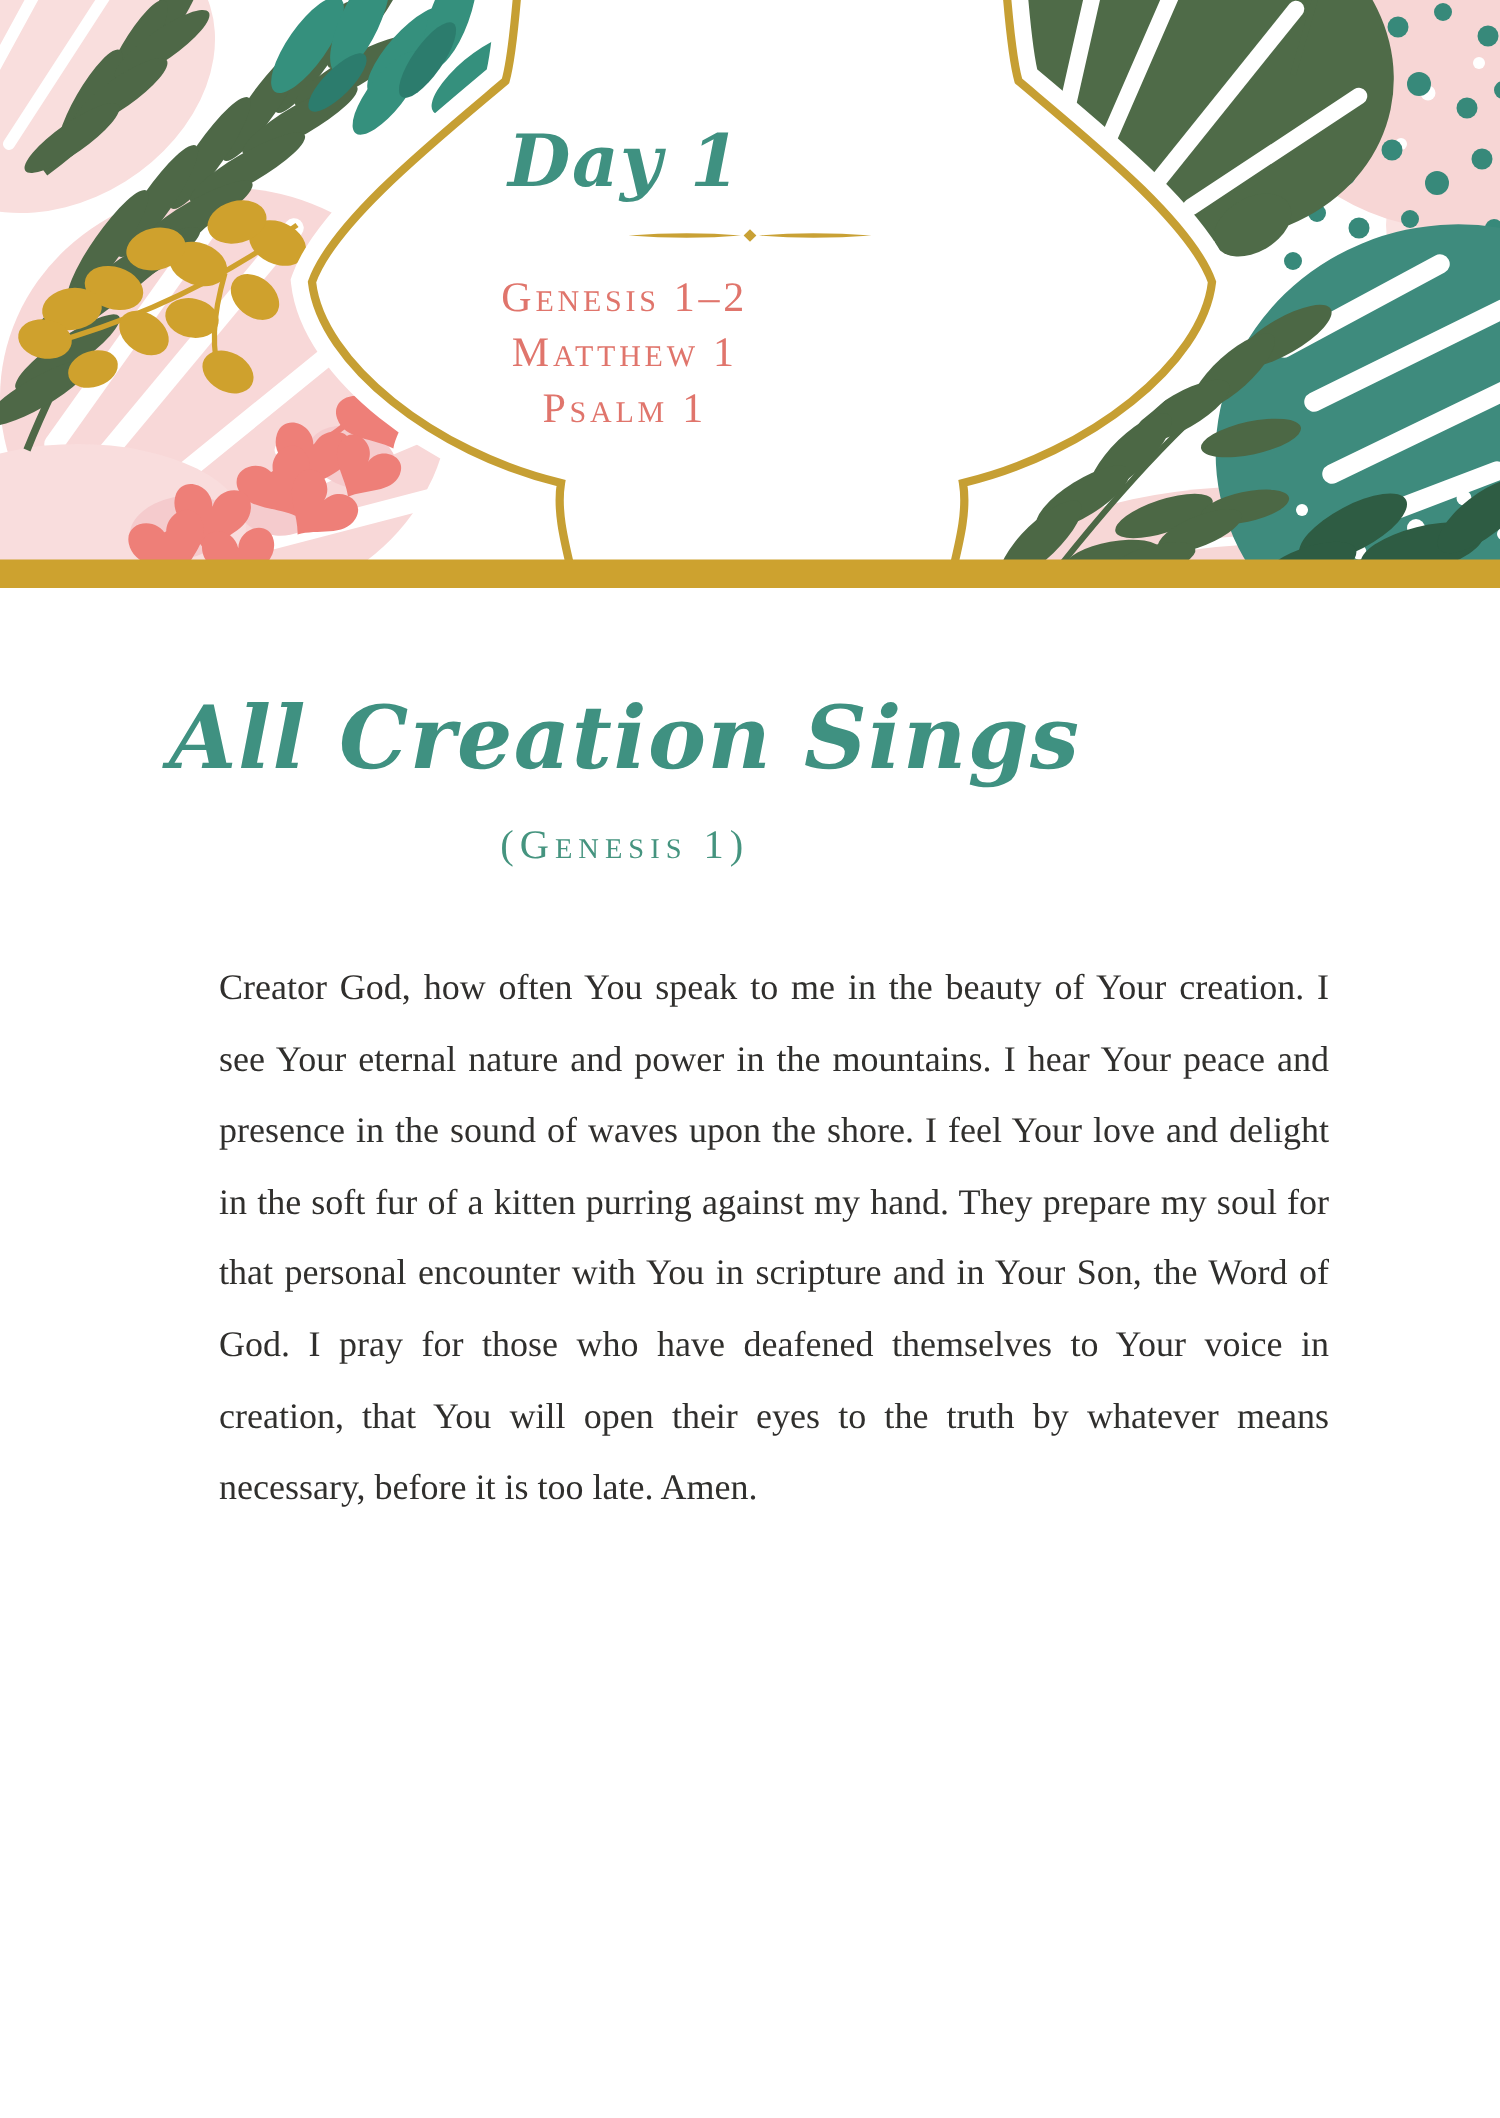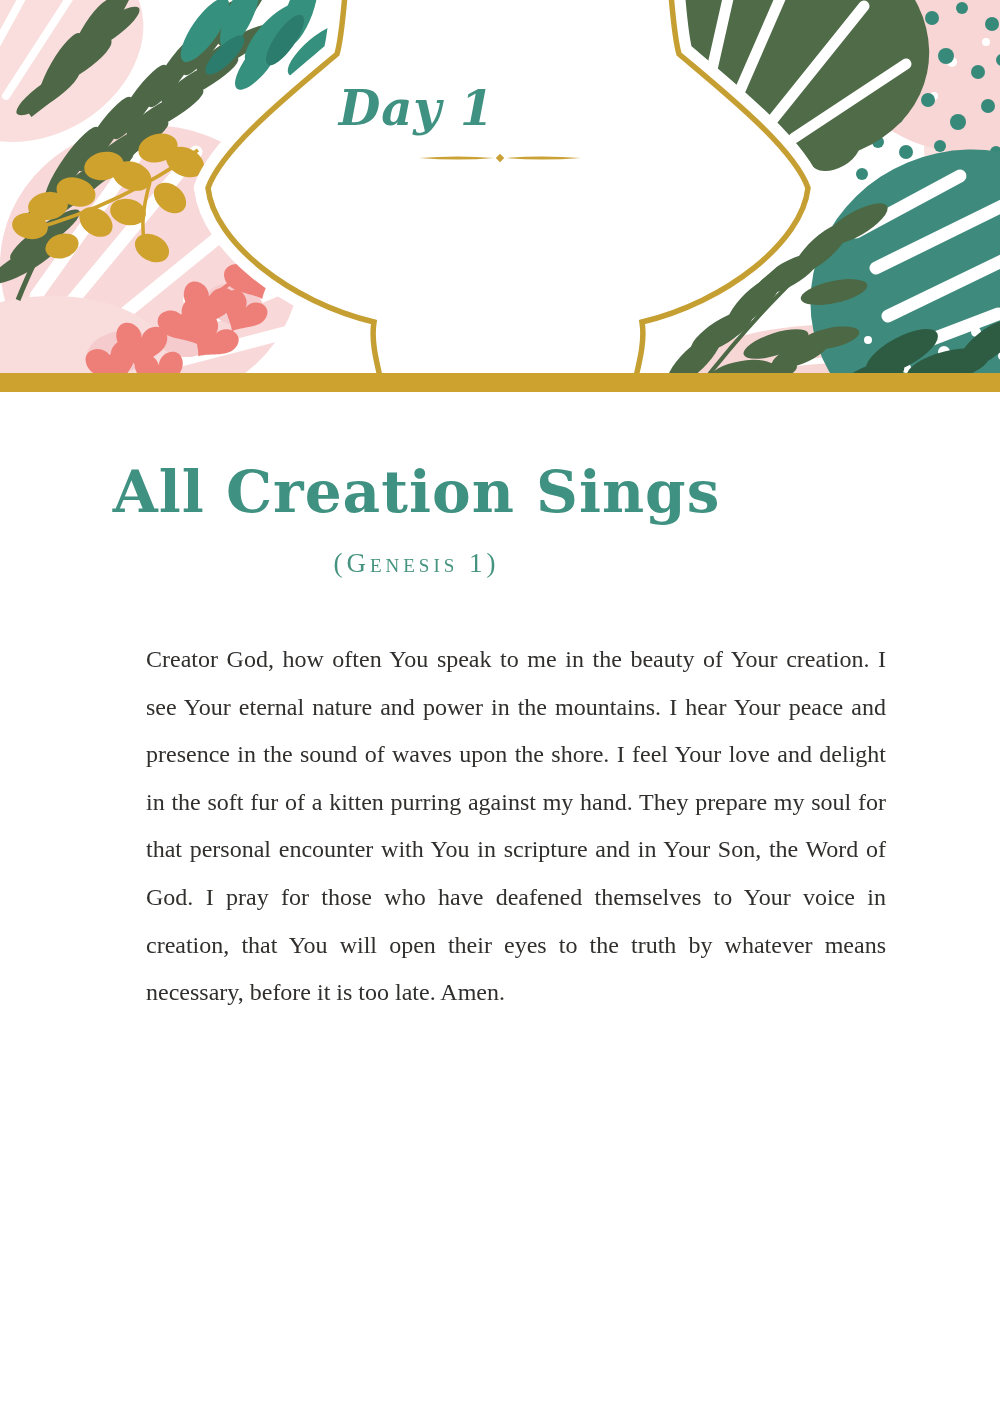--- a/index.html
+++ b/index.html
@@ -5,21 +5,21 @@
   html,body{margin:0;padding:0;background:#ffffff;}
   .page{position:relative;width:1000px;height:1412px;background:#ffffff;overflow:hidden;
         font-family:"Liberation Serif",serif;}
   .header-art{position:absolute;top:0;left:0;width:1000px;height:392px;}
   .overlay{position:absolute;left:0;width:833px;text-align:center;}
   .day-label{top:80px;font-family:"DejaVu Serif",serif;font-style:italic;font-weight:600;
              font-size:48px;color:#3f9181;letter-spacing:1px;}
   .divider-wrap{position:absolute;top:150px;left:50%;transform:translateX(-50%);}
   .readings{top:180px;font-size:28px;line-height:37px;color:#e0756c;
             font-variant:small-caps;letter-spacing:2.5px;}
-  .devotion-title{top:458px;font-family:"DejaVu Serif",serif;font-weight:600;
+  .devotion-title{top:458px;font-family:"DejaVu Serif",serif;font-style:italic;font-weight:600;
              font-size:58px;color:#3f9181;letter-spacing:1px;}
   .devotion-subtitle{top:548px;font-size:27px;color:#45947f;font-variant:small-caps;
              letter-spacing:4px;}
   .prayer{position:absolute;top:612px;left:146px;width:740px;font-size:24px;
           line-height:47.6px;color:#302f2d;text-align:justify;}
 </style>
 </head>
 <body>
 
 <div class="page">
@@ -241,18 +241,23 @@
   <div class="overlay day-label">Day 1</div>
 
   <div class="divider-wrap">
     <svg width="170" height="12" viewBox="0 0 170 12" xmlns="http://www.w3.org/2000/svg">
       <path d="M4,6 Q44,3 79,6 Q44,9 4,6 Z" fill="#c9a135"></path>
       <path d="M91,6 Q126,3 166,6 Q126,9 91,6 Z" fill="#c9a135"></path>
       <rect x="82" y="3" width="6" height="6" transform="rotate(45 85 6)" fill="#c9a135"></rect>
     </svg>
   </div>
 
+  <div class="overlay readings">
+    <div>Genesis 1–2</div>
+    <div>Matthew 1</div>
+    <div>Psalm 1</div>
+  </div>
 
   <div class="overlay devotion-title">All Creation Sings</div>
   <div class="overlay devotion-subtitle">(Genesis 1)</div>
   <p class="prayer">Creator God, how often You speak to me in the beauty of Your creation. I see Your eternal nature and power in the mountains. I hear Your peace and presence in the sound of waves upon the shore. I feel Your love and delight in the soft fur of a kitten purring against my hand. They prepare my soul for that personal encounter with You in scripture and in Your Son, the Word of God. I pray for those who have deafened themselves to Your voice in creation, that You will open their eyes to the truth by whatever means necessary, before it is too late. Amen.</p>
 
 </div>
 
 </body></html>

